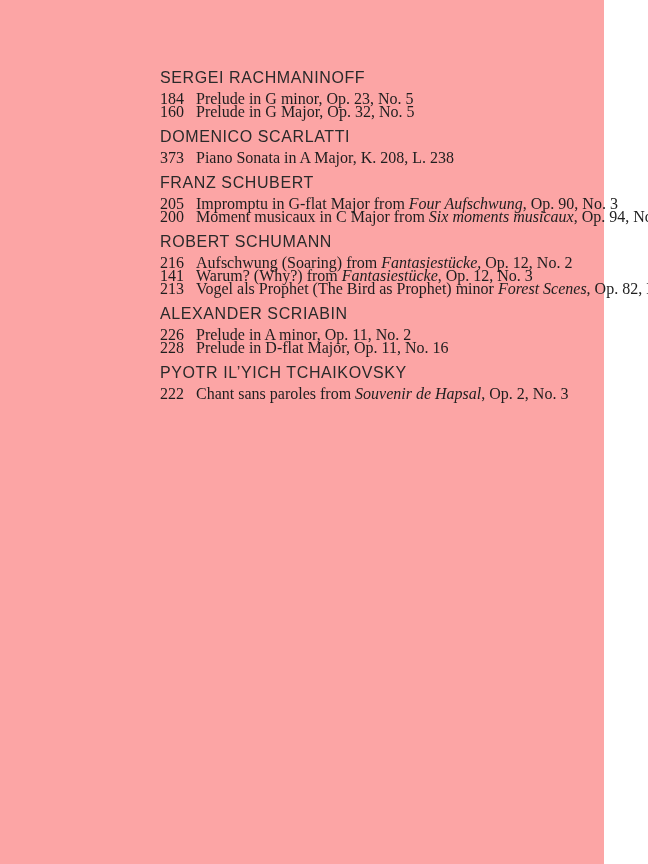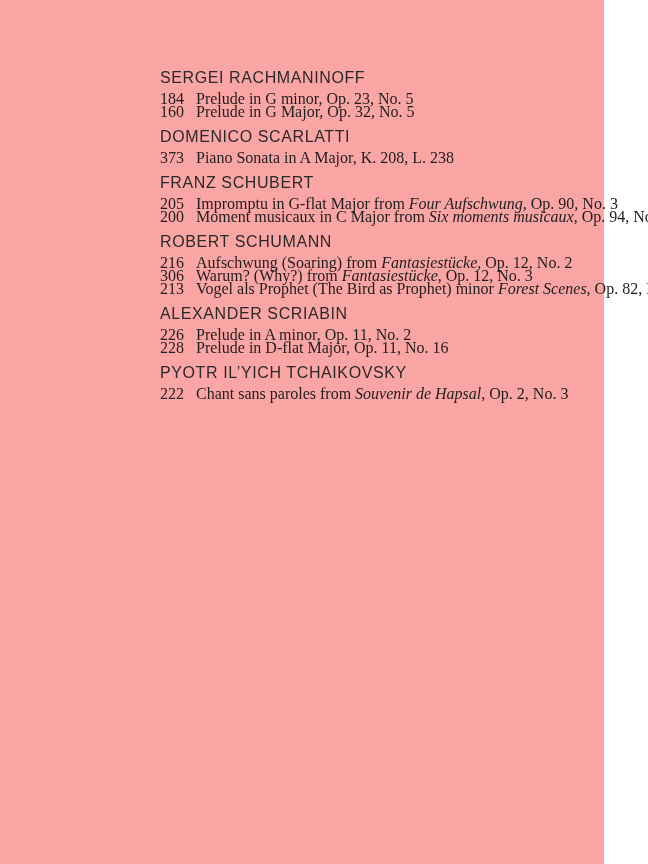--- a/index.html
+++ b/index.html
@@ -94,21 +94,21 @@
           <span class="entry-title"><span>Moment musicaux in C Major from </span><span class="it">Six moments musicaux</span><span>, Op. 94, No. 1</span></span>
         </div>
       </div>
       <div class="composer-section">
         <div class="composer-heading">ROBERT SCHUMANN</div>
         <div class="toc-entry">
           <span class="entry-page">216</span>
           <span class="entry-title"><span>Aufschwung (Soaring) from </span><span class="it">Fantasiestücke</span><span>, Op. 12, No. 2</span></span>
         </div>
         <div class="toc-entry">
-          <span class="entry-page">306</span>
+          <span class="entry-page">141</span>
           <span class="entry-title"><span>Warum? (Why?) from </span><span class="it">Fantasiestücke</span><span>, Op. 12, No. 3</span></span>
         </div>
         <div class="toc-entry">
           <span class="entry-page">213</span>
           <span class="entry-title"><span>Vogel als Prophet (The Bird as Prophet) minor </span><span class="it">Forest Scenes</span><span>, Op. 82, No. 7</span></span>
         </div>
       </div>
       <div class="composer-section">
         <div class="composer-heading">ALEXANDER SCRIABIN</div>
         <div class="toc-entry">

